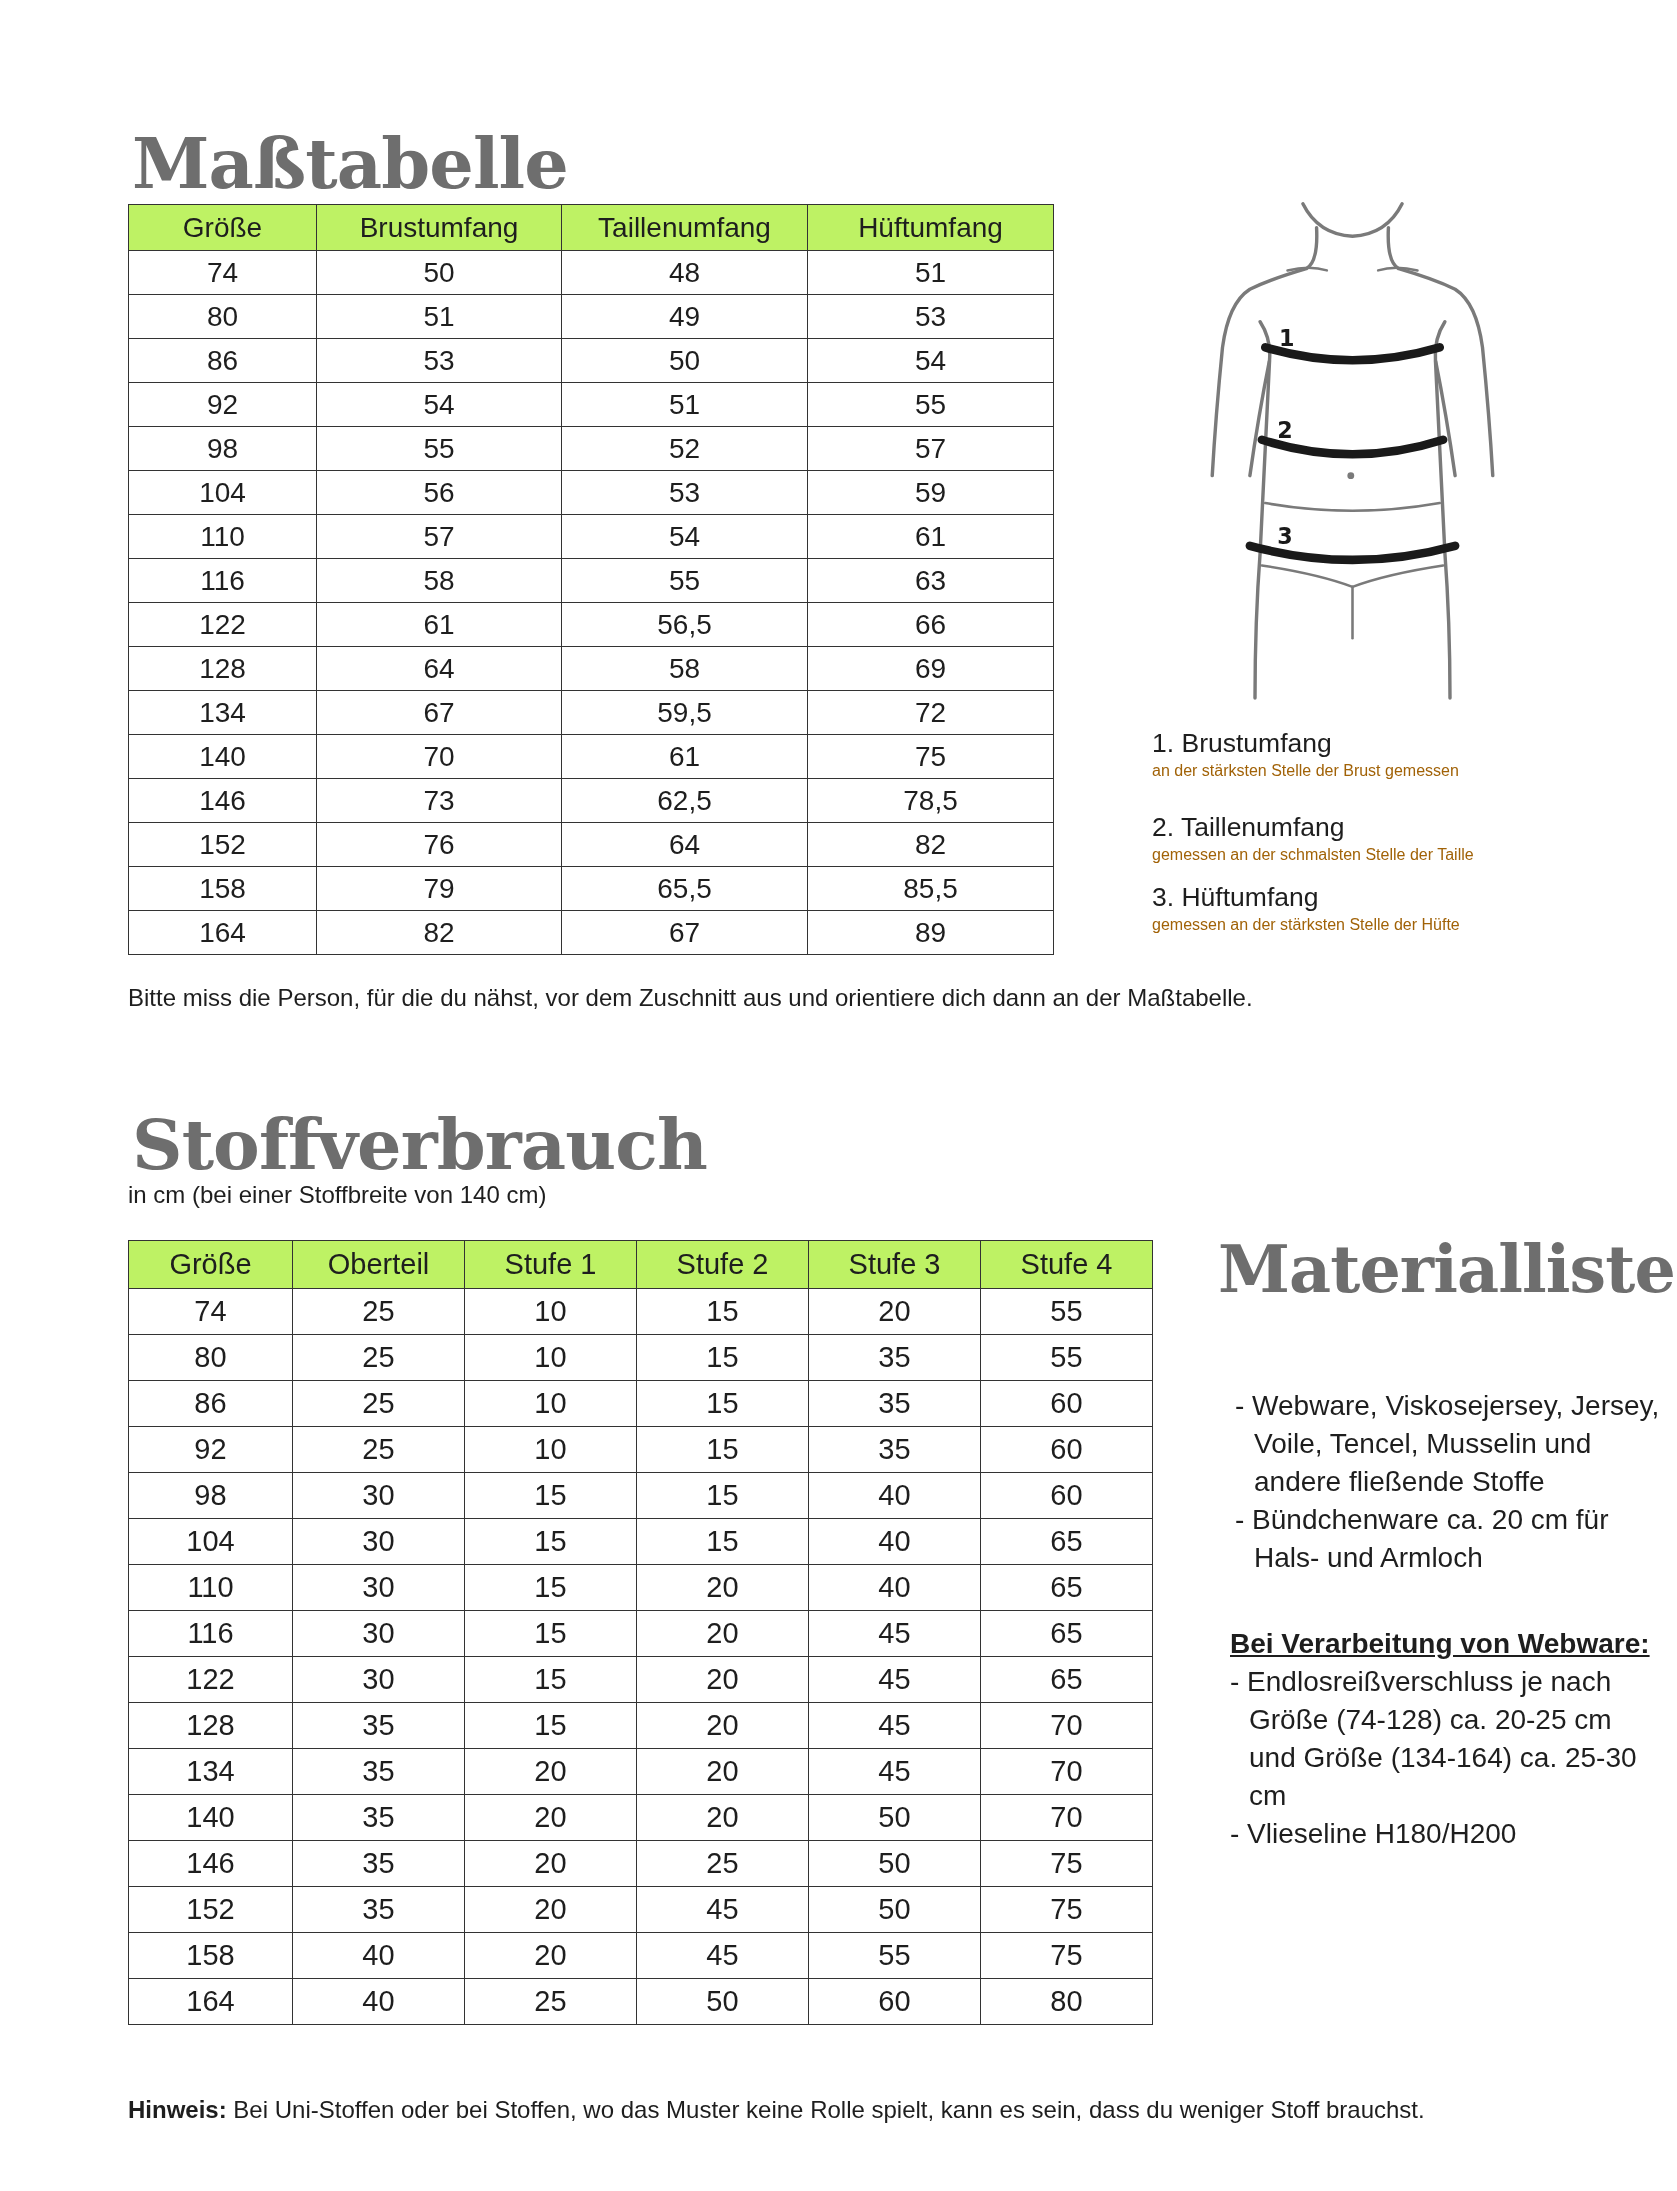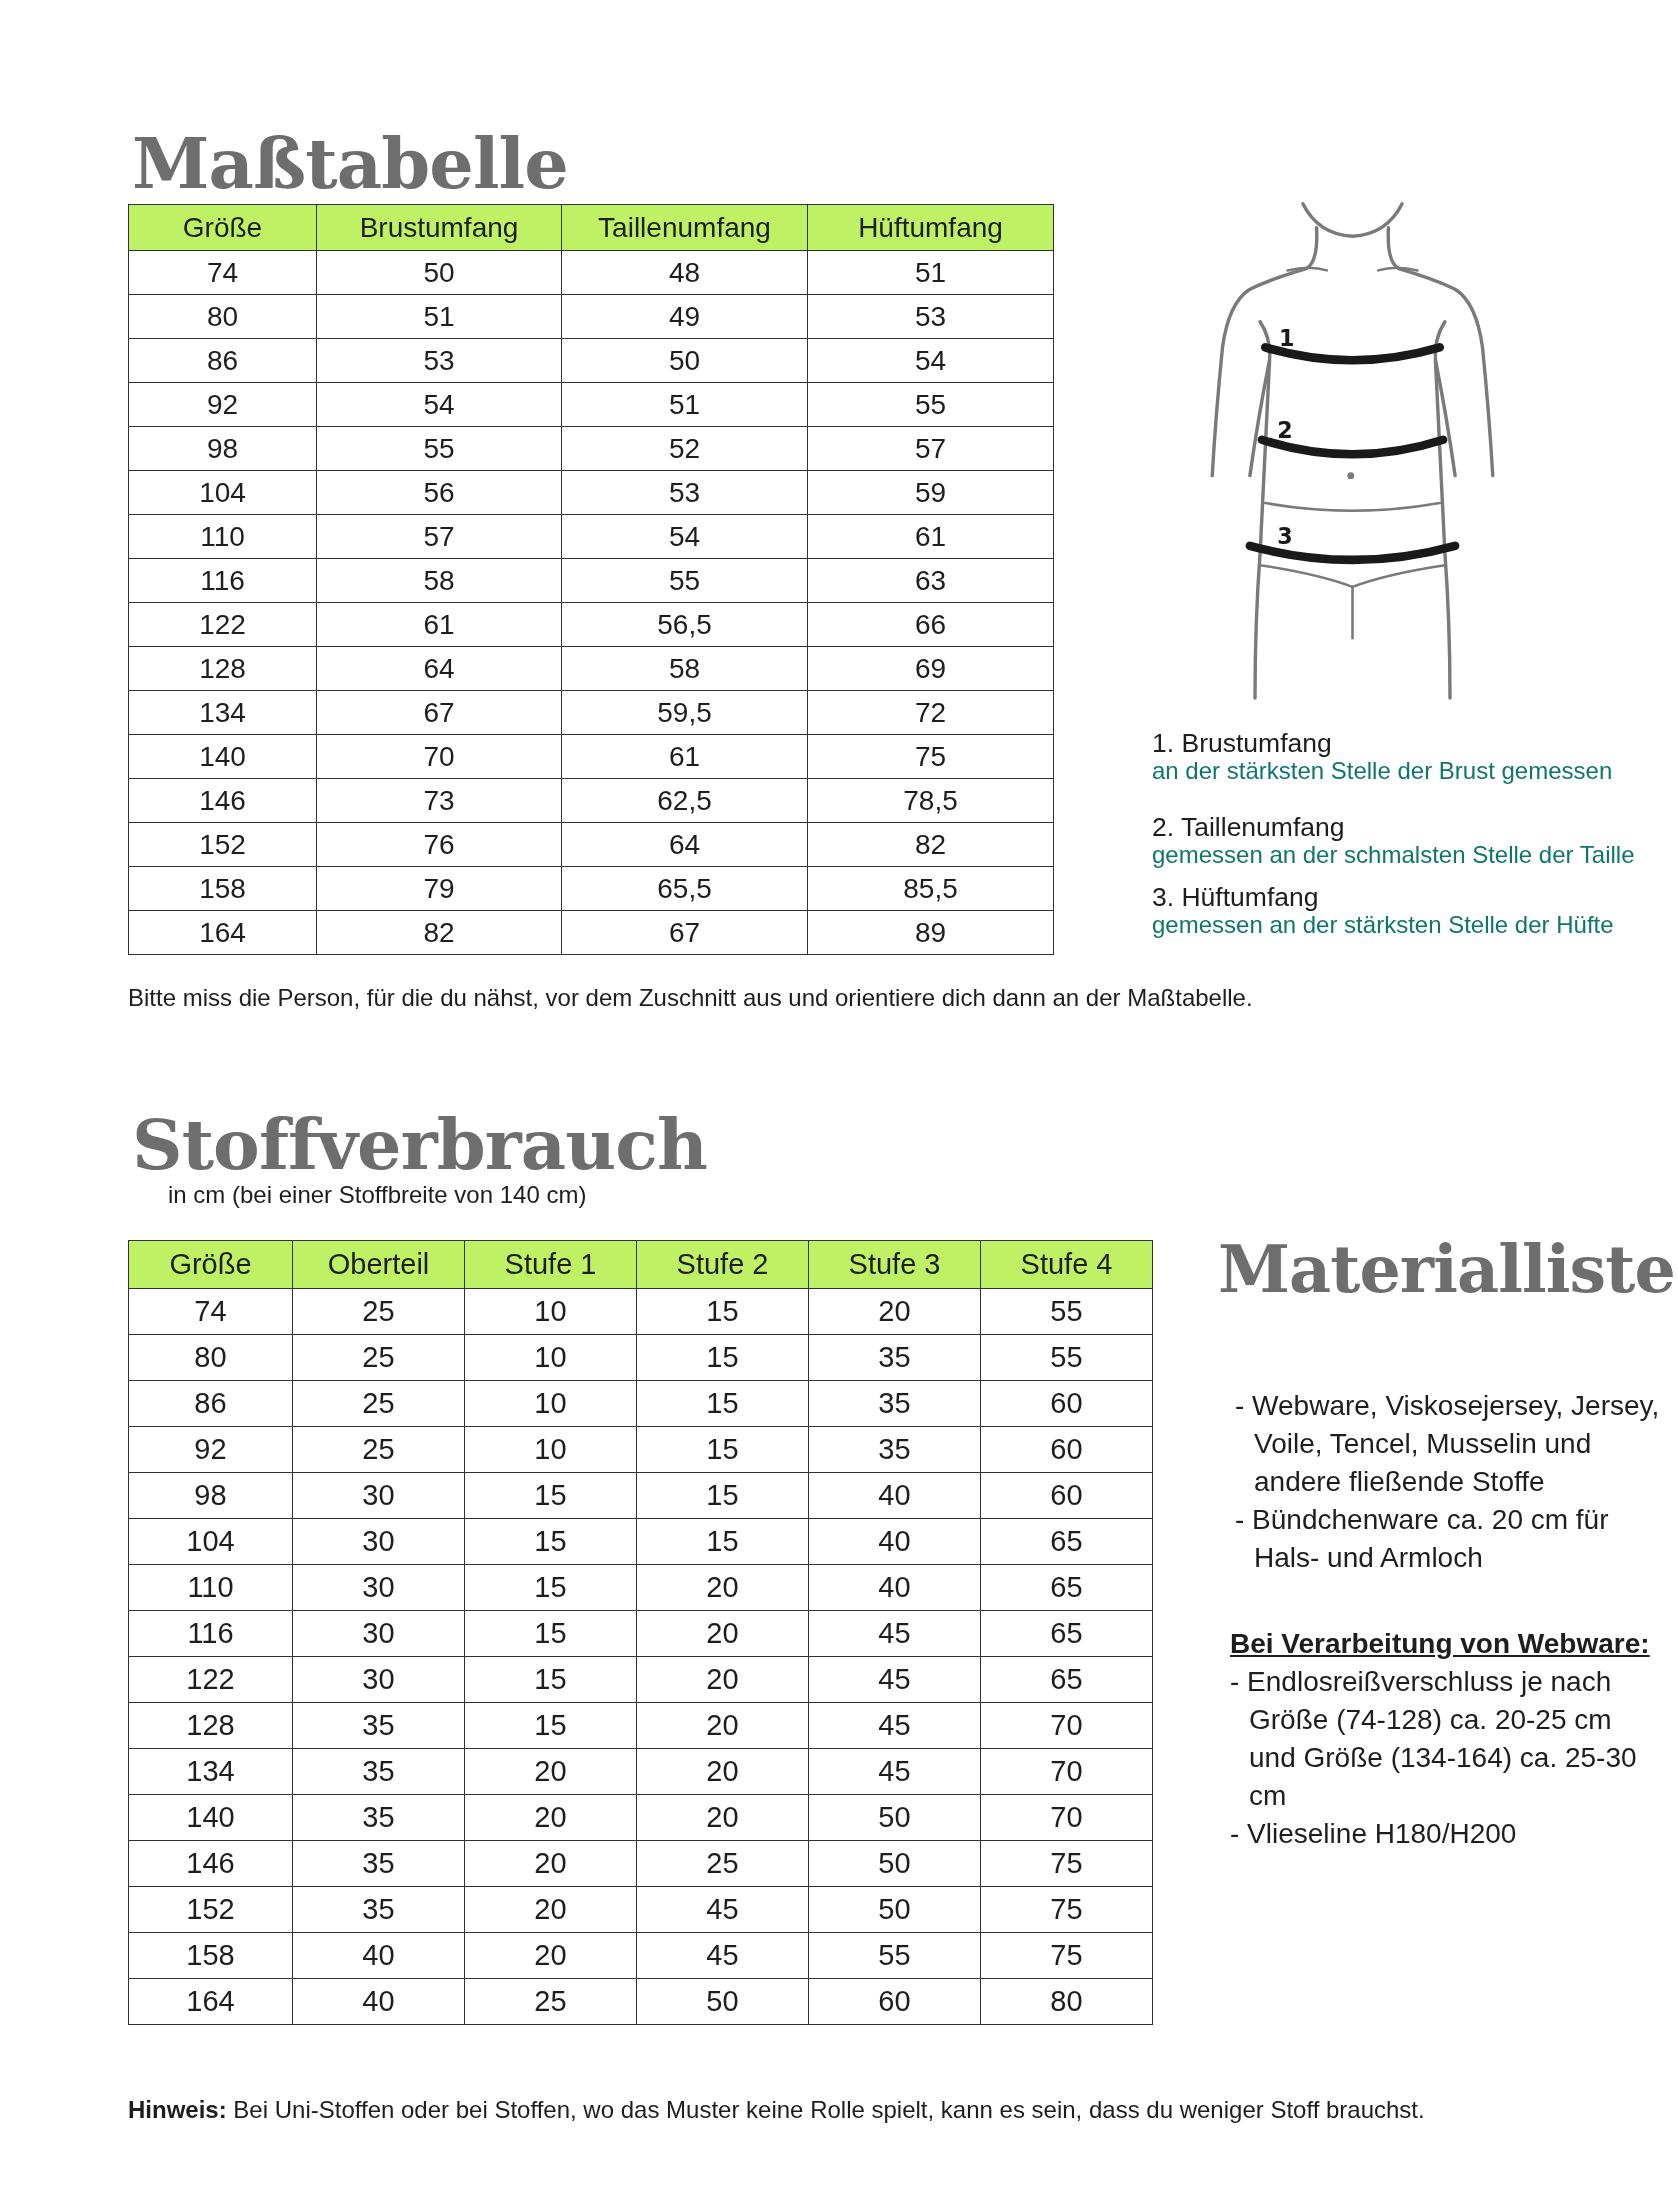--- a/index.html
+++ b/index.html
@@ -13,21 +13,21 @@
                font-weight:normal; }
   table.grid th { background:#bef264; }
   .t1 { left:128px; top:204px; width:925px; }
   .t1 th { height:45px; font-size:28px; }
   .t1 td { height:43px; font-size:28px; }
   .t2 { left:128px; top:1240px; width:1024px; }
   .t2 th { height:47px; font-size:29px; }
   .t2 td { height:45px; font-size:29px; }
   .text { position:absolute; font-family:"Liberation Sans", sans-serif; color:#1e1e1e; }
   .legend-title { font-size:26.5px; line-height:31px; }
-  .legend-sub { font-size:24px; line-height:24px; color:#0f766e; }
+  .legend-sub { font-size:16px; line-height:24px; color:#a16207; }
   .mat-list { position:absolute; left:1214px; font-family:"Liberation Sans", sans-serif;
               font-size:28px; line-height:38px; color:#1e1e1e; margin:16px; padding:0; list-style:none; }
   .mat-list li { padding-left:19px; text-indent:-19px; }
   .mat-heading { font-weight:bold; text-decoration:underline; }
   #figure { position:absolute; left:1190px; top:193px; width:325px; height:514px; }
 </style>
 </head>
 <body>
 
 <h1 class="title" style="left:128px; top:125px; font-size:70px;">Maßtabelle</h1>
@@ -186,21 +186,21 @@
     <div class="legend-title">2. Taillenumfang</div>
     <div class="legend-sub">gemessen an der schmalsten Stelle der Taille</div>
   </div>
   <div>
     <div class="legend-title">3. Hüftumfang</div>
     <div class="legend-sub">gemessen an der stärksten Stelle der Hüfte</div>
   </div>
 </div>
 
 <h1 class="title" style="left:128px; top:1106px; font-size:70px;">Stoffverbrauch</h1>
-<div class="text" style="left:128px; top:1181px; font-size:24px;margin-left:40px;">in cm (bei einer Stoffbreite von 140 cm)</div>
+<div class="text" style="left:128px; top:1181px; font-size:24px;">in cm (bei einer Stoffbreite von 140 cm)</div>
 
 <table class="grid t2">
   <colgroup>
       <col style="width:164px">
       <col style="width:172px">
       <col style="width:172px">
       <col style="width:172px">
       <col style="width:172px">
       <col style="width:172px">
     </colgroup>

